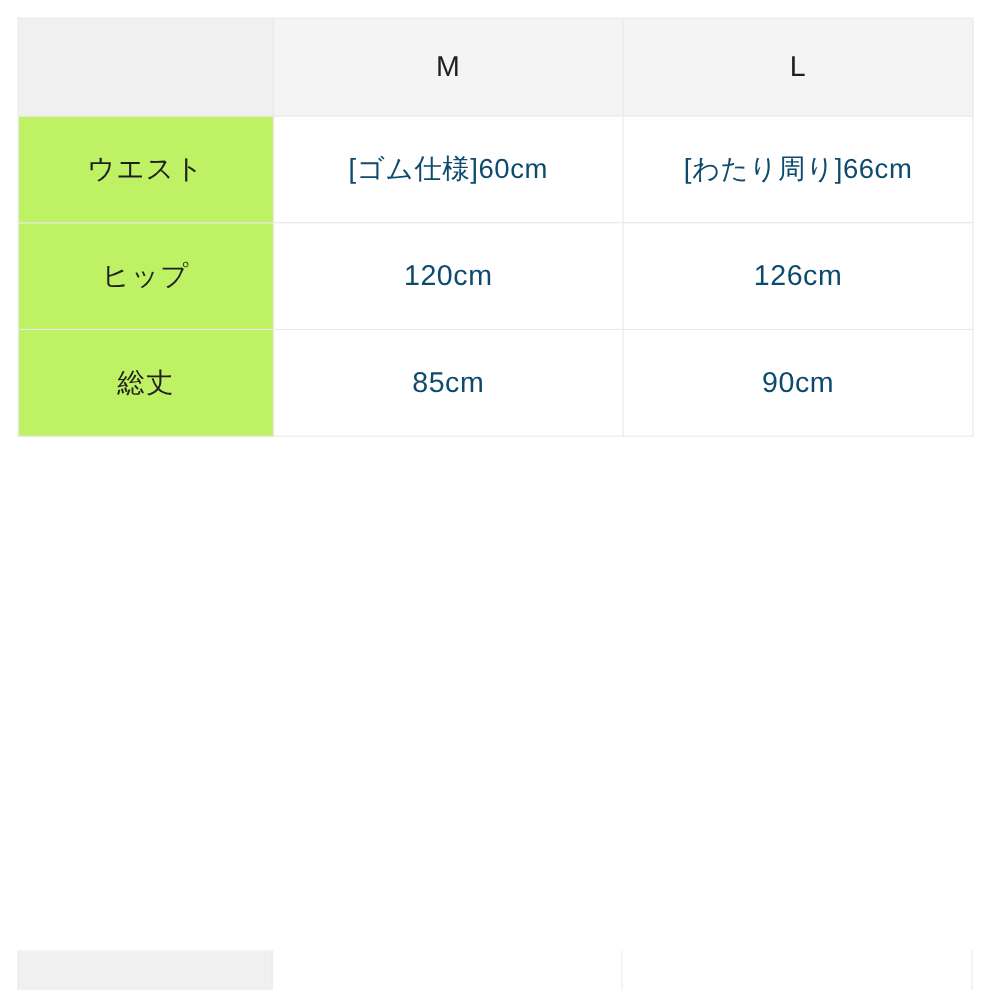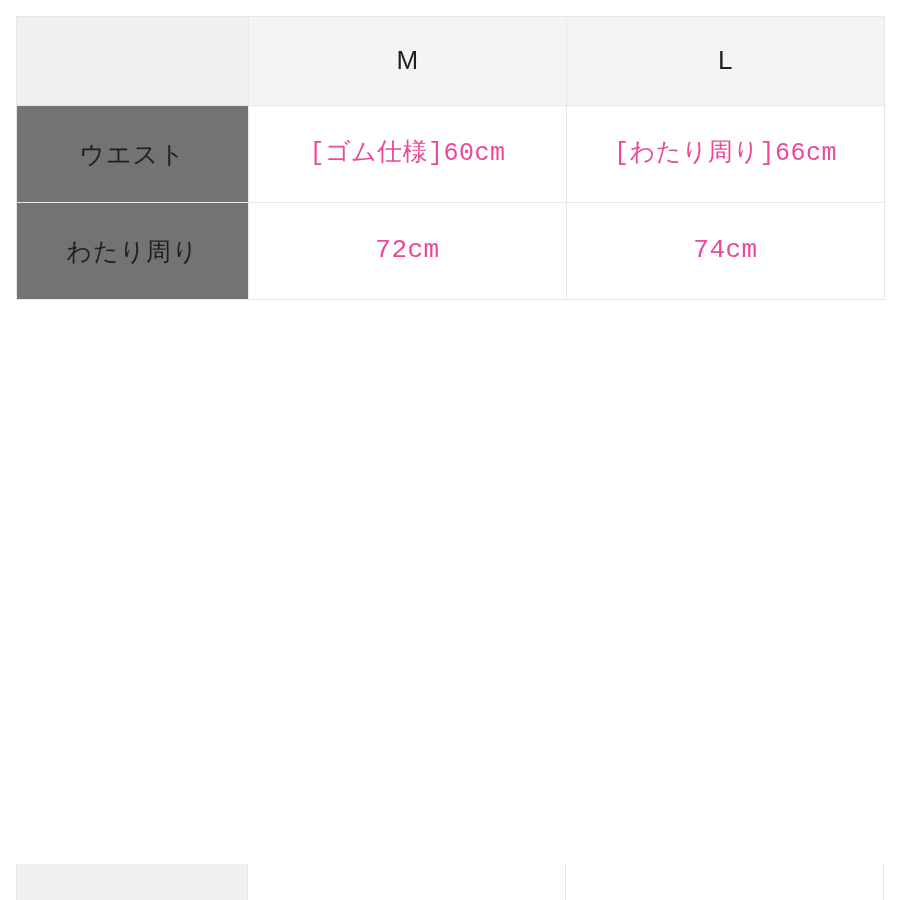--- a/index.html
+++ b/index.html
@@ -50,30 +50,29 @@
   }
   table.size-table thead th.corner {
     background: #f0f0f0;
   }
   table.size-table thead th.size-head {
     background: #f4f4f4;
     font-size: 26px;
     color: #1f1f1f;
   }
   table.size-table tbody th.row-label {
-    background: #737373;
+    background: #bef264;
     font-size: 25px;
     color: #1f1f1f;
     letter-spacing: 1px;
   }
   table.size-table tbody td.value {
     background: #ffffff;
     font-size: 26px;
-    color: #ec4899;
-    font-family: Liberation Mono, monospace;
+    color: #0c4a6e;
   }
   table.size-table tbody td.value.small {
     font-size: 25px;
   }
   .bottom-strip {
     position: absolute;
     left: 16px;
     bottom: 0;
     width: 868px;
     height: 36px;
@@ -110,23 +109,28 @@
         <th class="size-head">L</th>
       </tr>
     </thead>
     <tbody>
       <tr>
         <th class="row-label">ウエスト</th>
         <td class="value small">[ゴム仕様]60cm</td>
         <td class="value small">[わたり周り]66cm</td>
       </tr>
       <tr>
-        <th class="row-label">わたり周り</th>
-        <td class="value">72cm</td>
-        <td class="value">74cm</td>
+        <th class="row-label">ヒップ</th>
+        <td class="value">120cm</td>
+        <td class="value">126cm</td>
+      </tr>
+      <tr>
+        <th class="row-label">総丈</th>
+        <td class="value">85cm</td>
+        <td class="value">90cm</td>
       </tr>
     </tbody>
   </table>
 
   <div class="bottom-strip">
     <div class="bs-label"></div>
     <div class="bs-cell"></div>
     <div class="bs-cell"></div>
   </div>
 </div>

